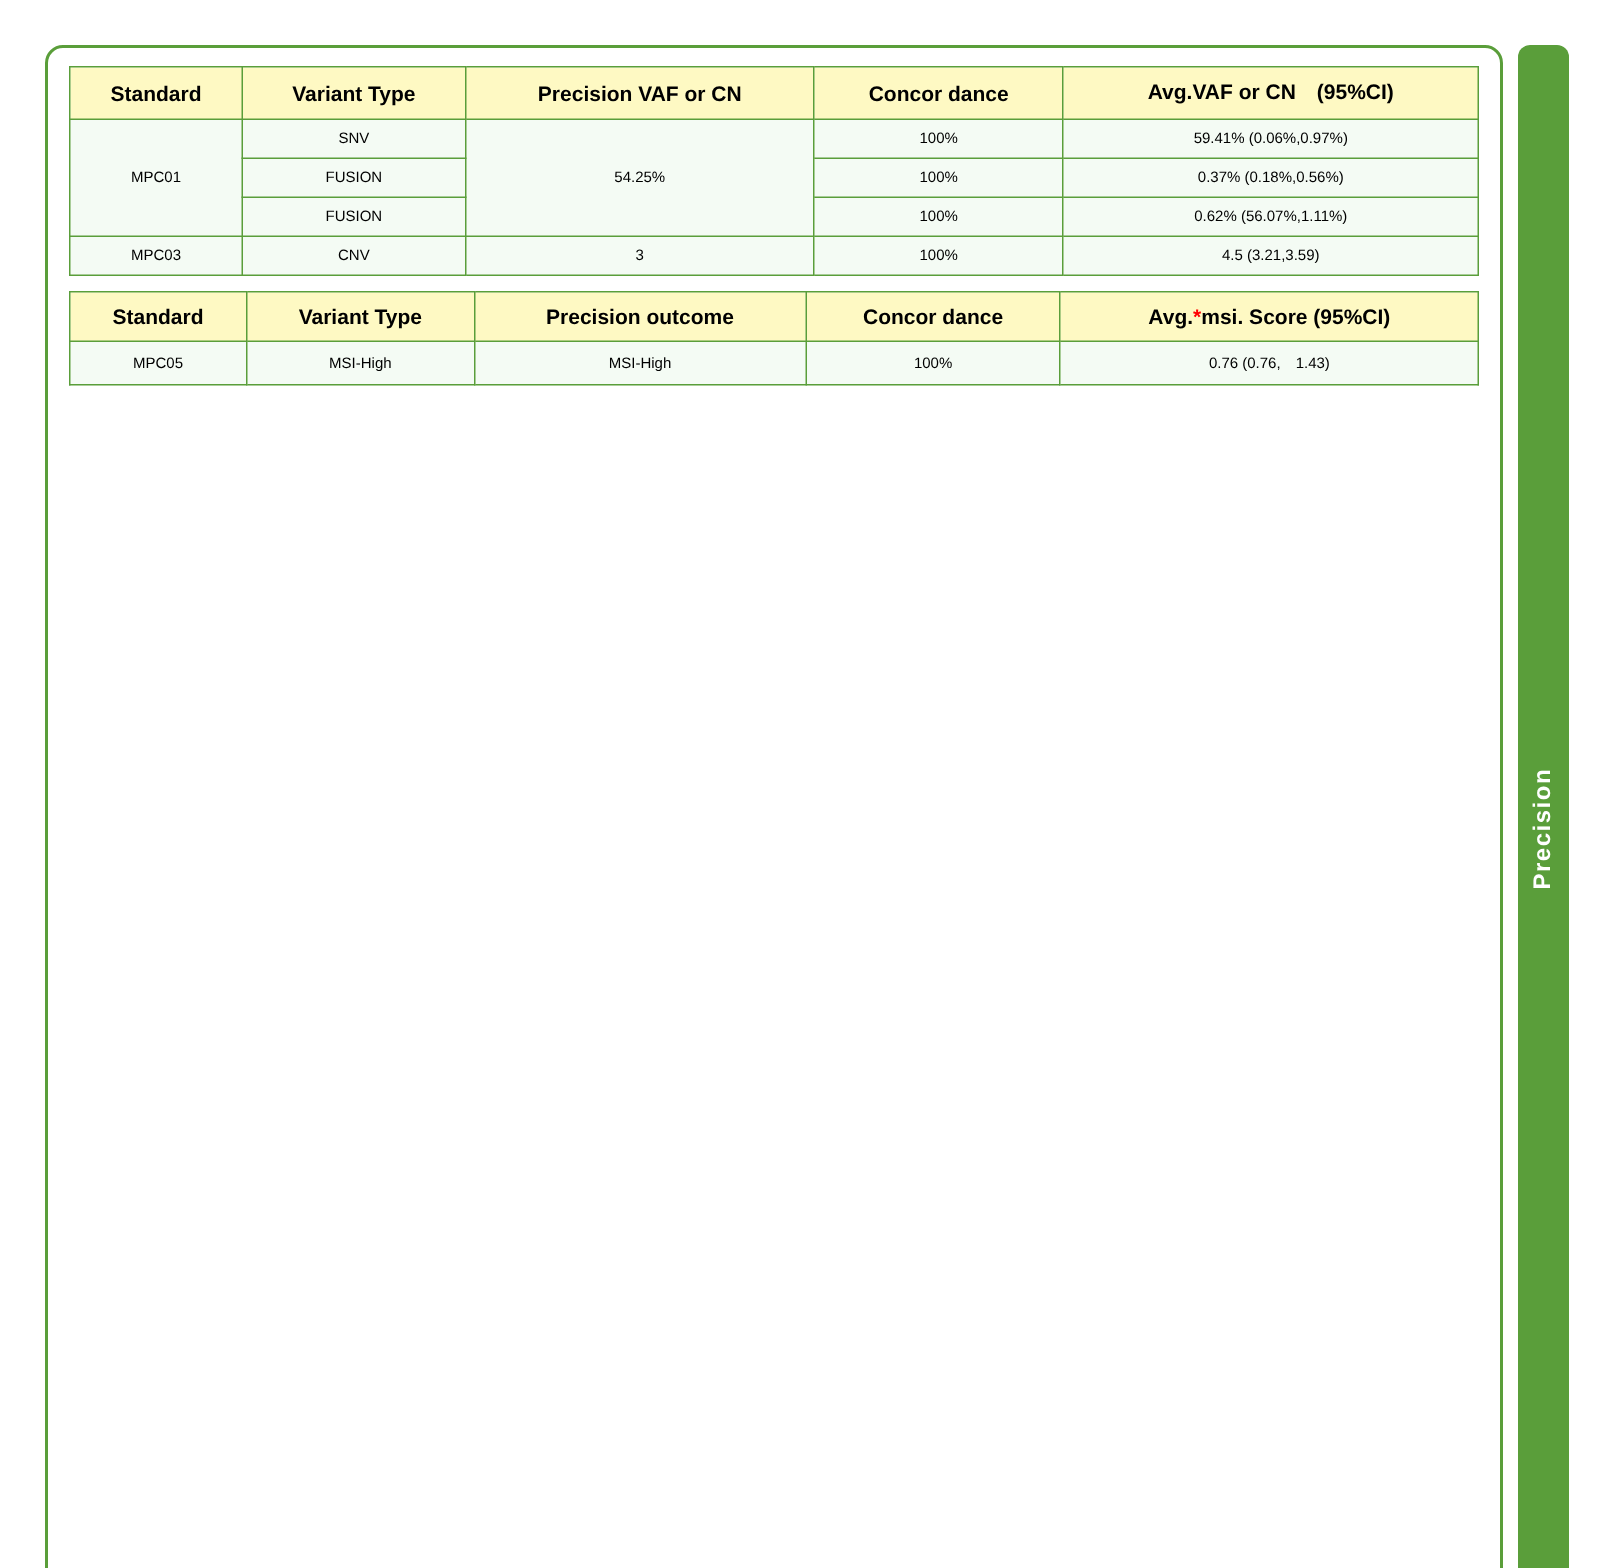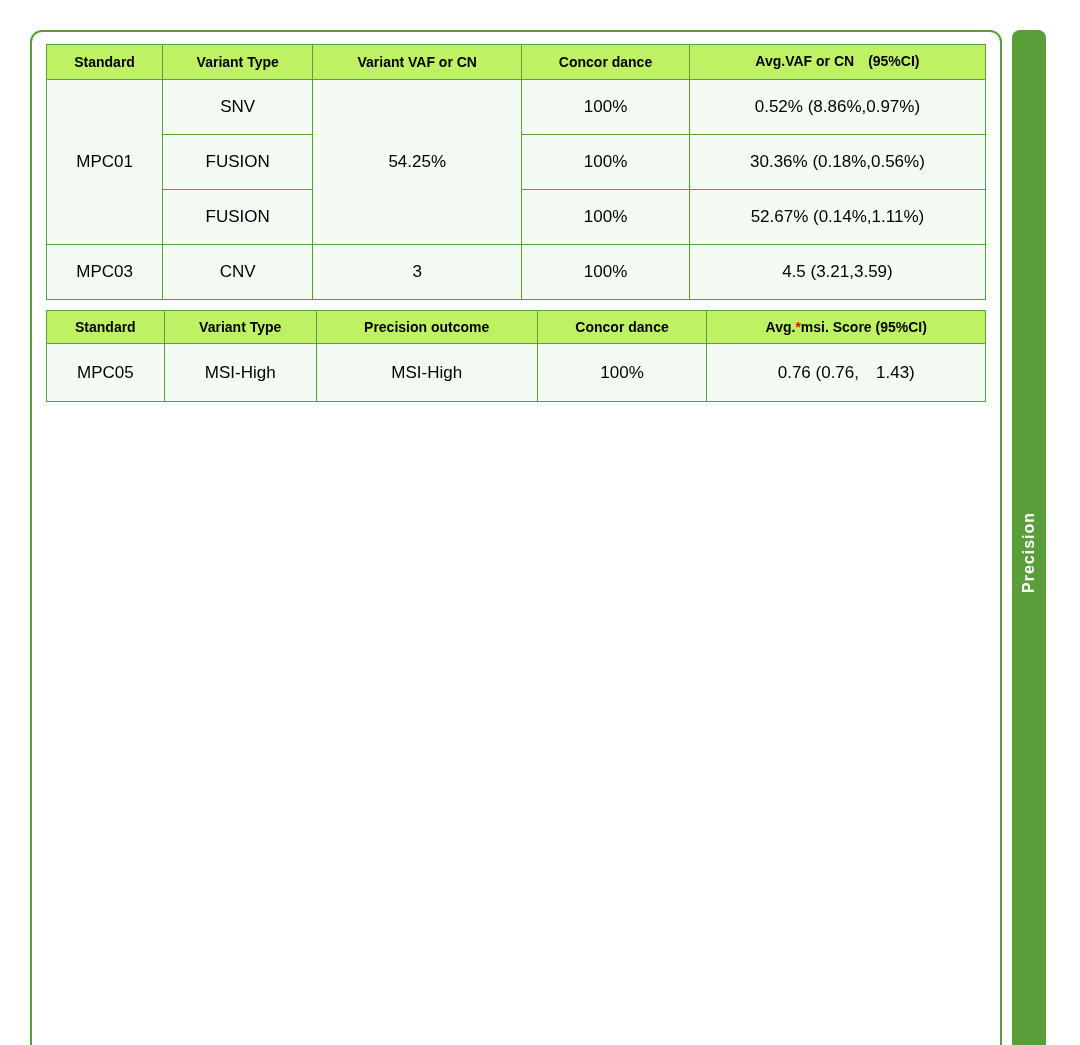--- a/index.html
+++ b/index.html
@@ -63,33 +63,33 @@
       justify-content: center;
     }
 
     
     table {
       width: 100%;
       border-collapse: collapse;
     }
 
     th {
-      background: #bef264;
+      background: #fef9c3;
       font-weight: bold;
       text-align: center;
       padding: 8px 6px;
       border: 1.5px solid #5a9e3a;
       font-size: 14px;
     }
 
     td {
       text-align: center;
-      padding: 17px 6px;
+      padding: 7px 6px;
       border: 1.5px solid #5a9e3a;
-      font-size: 17px;
+      font-size: 10px;
       background: #f4fbf4;
     }
 
     .red-star {
       color: red;
       font-weight: bold;
     }
 
     .merged-cell {
       vertical-align: middle;
@@ -102,42 +102,42 @@
 <div class="outer-wrapper">
 
   <div class="section-row">
     <div class="section-content">
 
       <table>
         <thead>
           <tr>
             <th>Standard</th>
             <th>Variant Type</th>
-            <th>Variant VAF or CN</th>
+            <th>Precision VAF or CN</th>
             <th>Concor dance</th>
             <th>Avg.VAF or CN　(95%CI)</th>
           </tr>
         </thead>
         <tbody>
           <tr>
             <td rowspan="3" class="merged-cell">MPC01</td>
             <td>SNV</td>
             <td rowspan="3" class="merged-cell">54.25%</td>
             <td>100%</td>
-            <td>0.52% (8.86%,0.97%)</td>
+            <td>59.41% (0.06%,0.97%)</td>
           </tr>
           <tr>
             <td>FUSION</td>
             <td>100%</td>
-            <td>30.36% (0.18%,0.56%)</td>
+            <td>0.37% (0.18%,0.56%)</td>
           </tr>
           <tr>
             <td>FUSION</td>
             <td>100%</td>
-            <td>52.67% (0.14%,1.11%)</td>
+            <td>0.62% (56.07%,1.11%)</td>
           </tr>
           <tr>
             <td>MPC03</td>
             <td>CNV</td>
             <td>3</td>
             <td>100%</td>
             <td>4.5 (3.21,3.59)</td>
           </tr>
         </tbody>
       </table>

